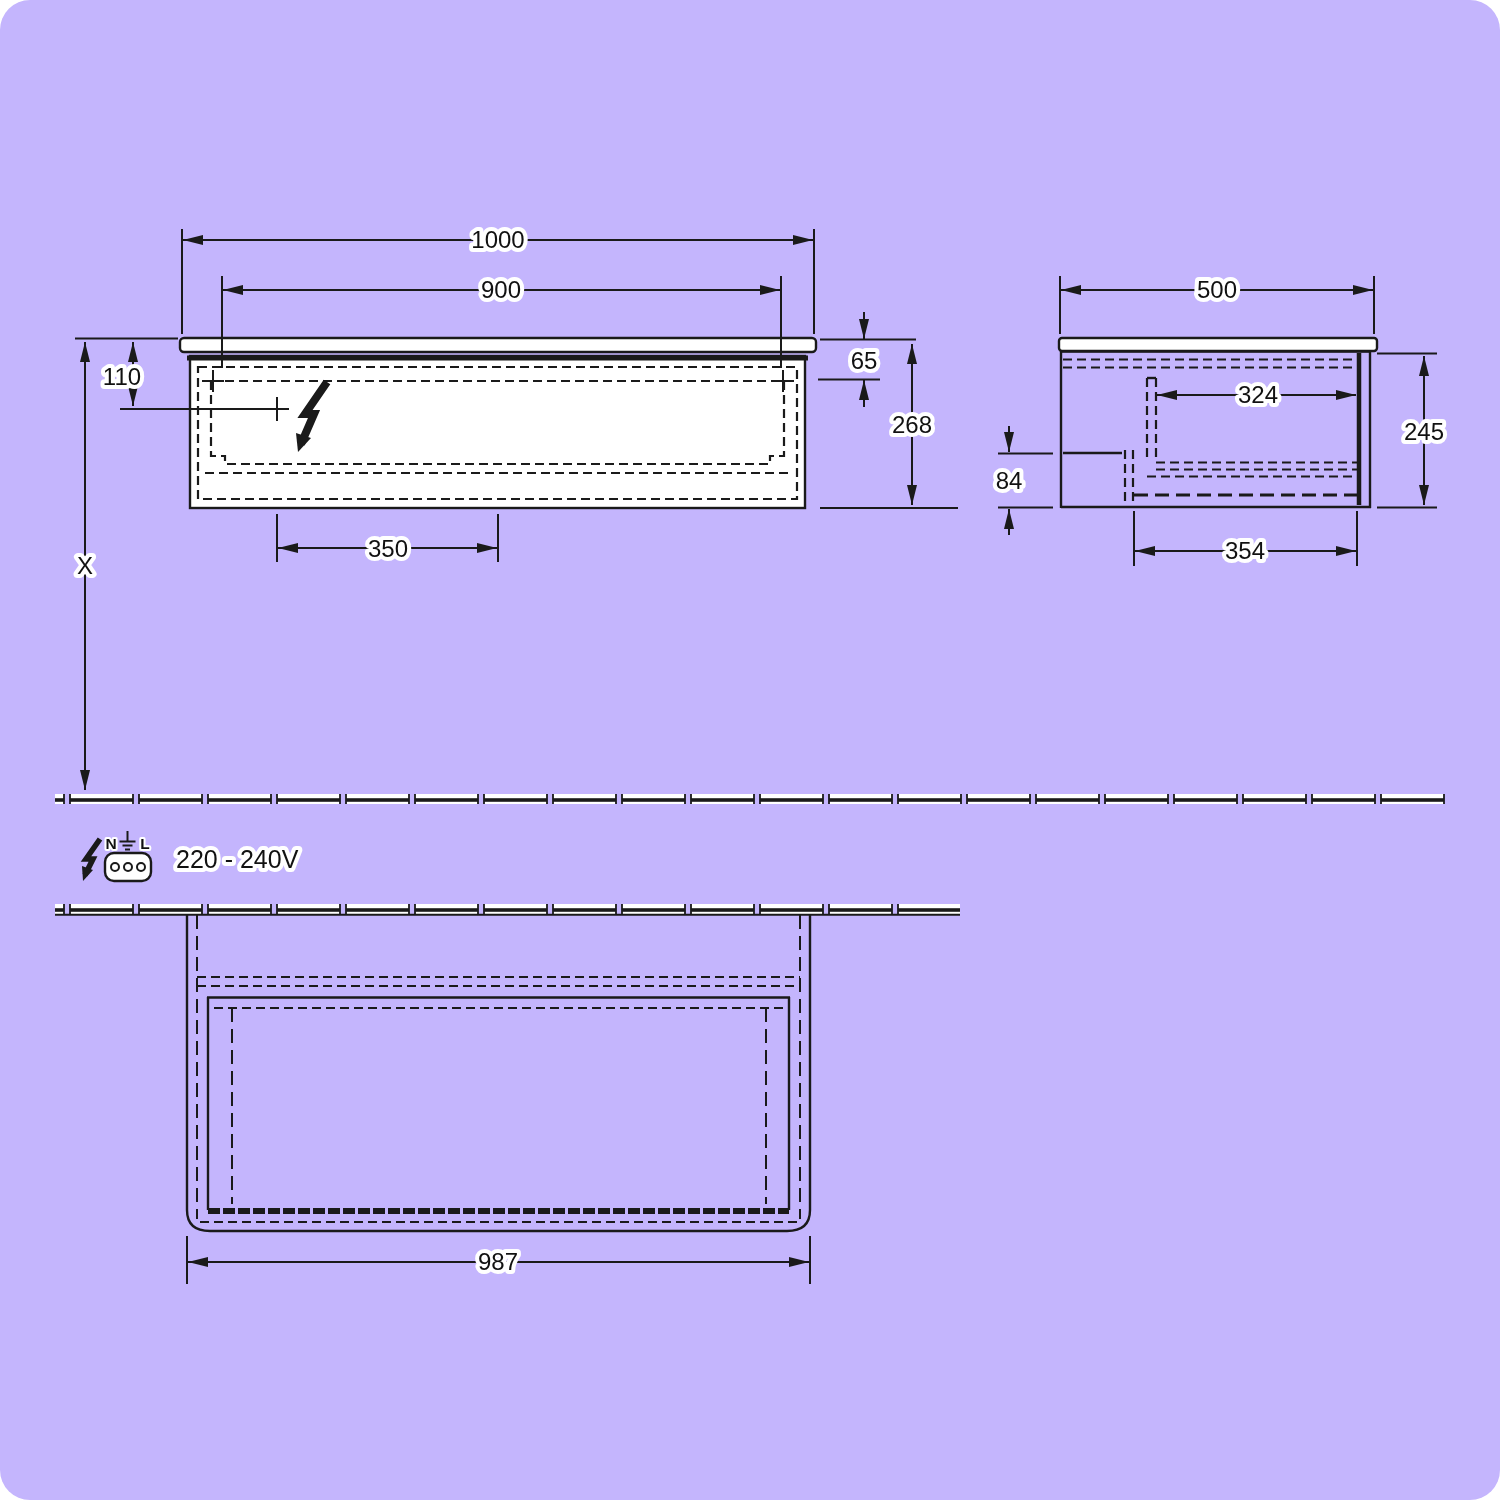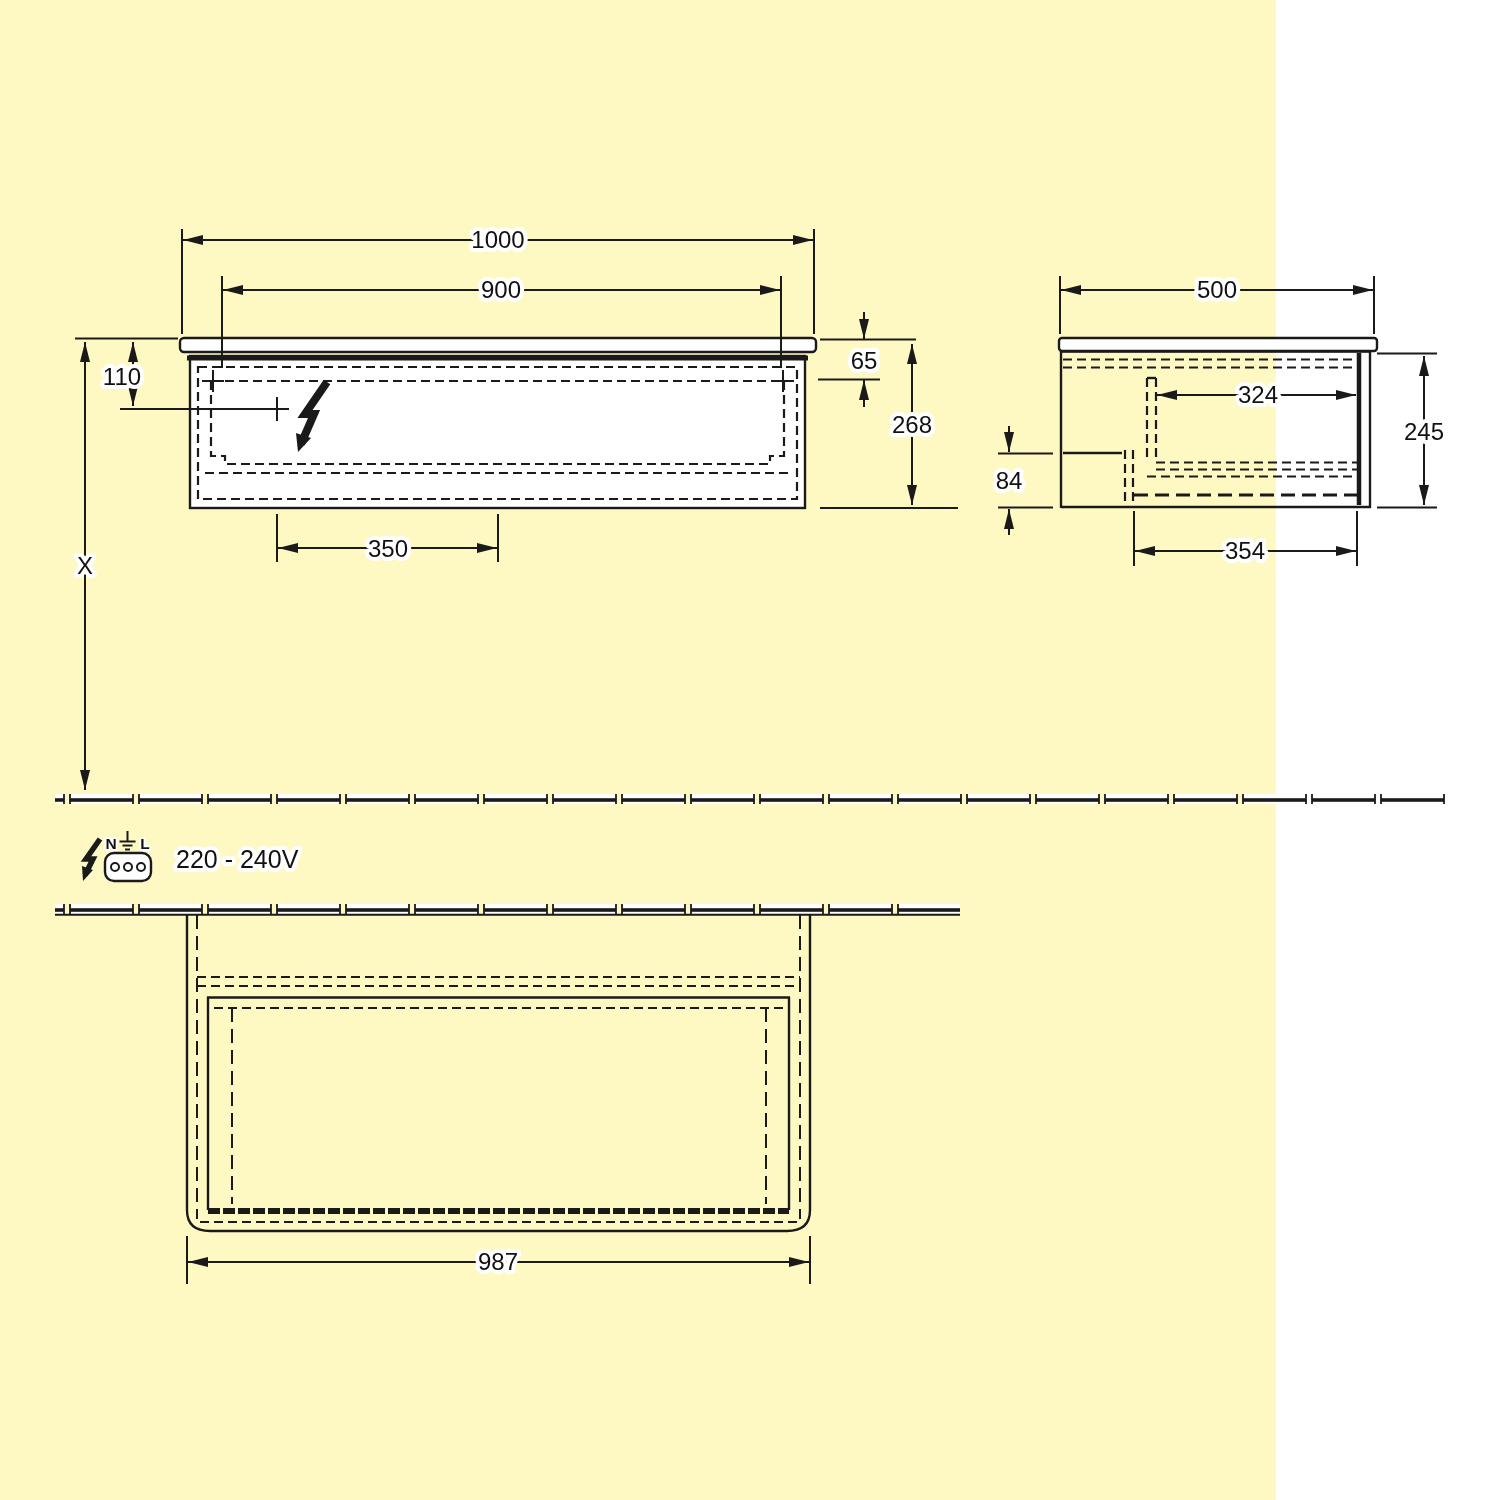--- a/index.html
+++ b/index.html
@@ -1,16 +1,16 @@
 <!DOCTYPE html>
 <html><head>
 <meta charset="utf-8">
 <style>
   html,body{margin:0;padding:0;background:#fff;width:1500px;height:1500px;}
-  #stage{width:1276px;height:1500px;position:relative;background:#fef9c3;}
+  #stage{width:1500px;height:1500px;position:relative;background:#c4b5fd;border-radius:30px;}
   svg{display:block;}
   .ln{stroke:#1a1a1a;stroke-width:2.4;fill:none;stroke-linecap:butt;}
   .thin{stroke-width:1.8;}
   .dim{stroke:#1a1a1a;stroke-width:2;fill:none;}
   .dash{stroke-dasharray:9 5;stroke-width:2.2;}
   .dashL{stroke-dasharray:14 7;stroke-width:2;}
   .dashB{stroke-dasharray:14 7;stroke-width:3;}
   .bold{stroke-width:5;}
   .wall-edge{stroke-width:4.5;}
   .blk{fill:#1a1a1a;stroke:none;}

